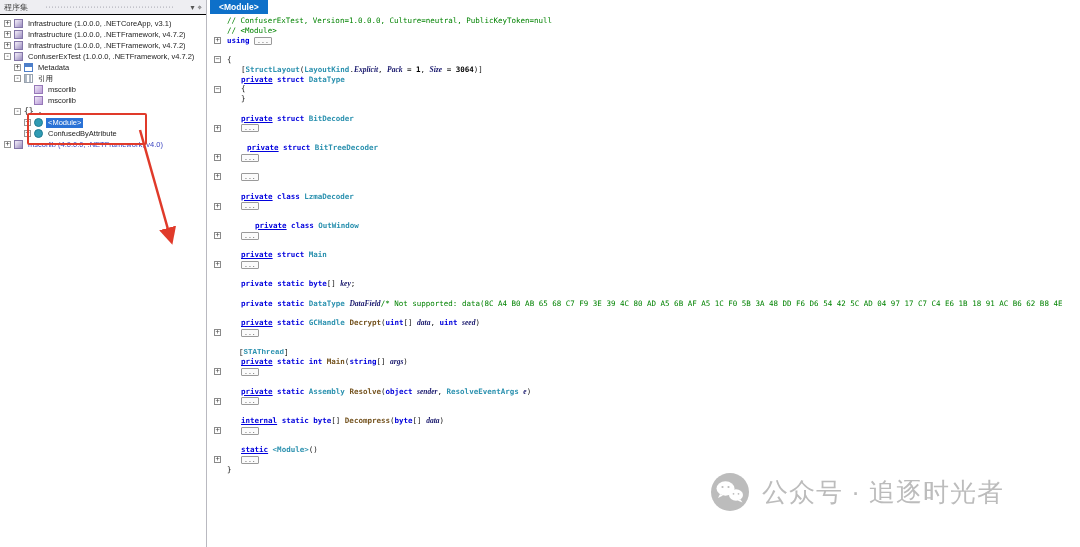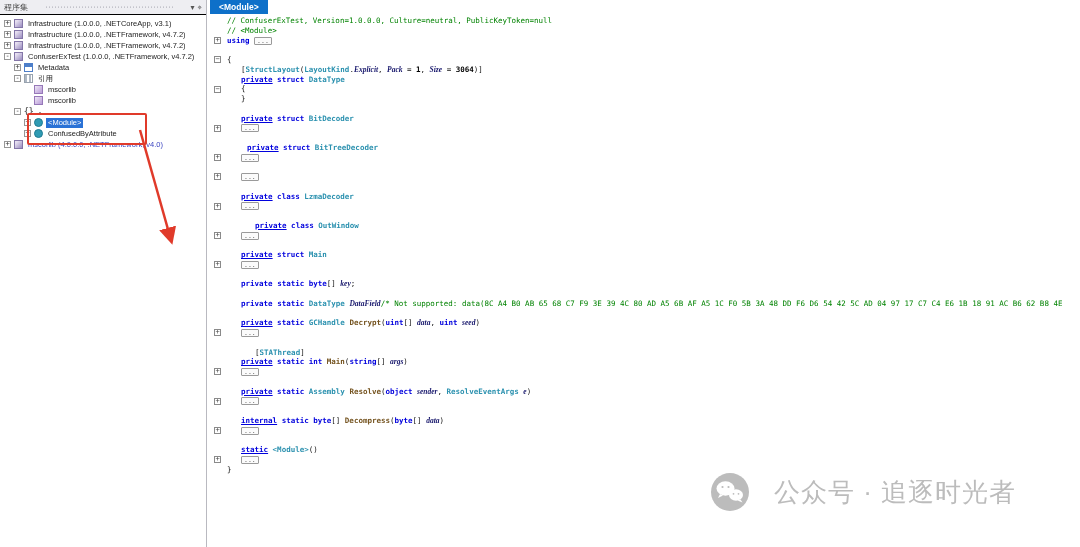--- a/index.html
+++ b/index.html
@@ -57,21 +57,21 @@
   .tok-ty{color:#2b91af;font-weight:bold;}
   .tok-tyb{color:#2b91af;font-weight:bold;}
   .tok-me{color:#74531f;font-weight:bold;}
   .tok-it{color:#16166b;font-style:italic;font-weight:bold;font-family:Liberation Serif, serif;}
   .tok-nu{color:#000;font-weight:bold;}
   .tok-pl{color:#111;}
   .cbox{border:1px solid #9a9a9a;background:#fbfbfb;color:#666;font-size:6.5px;line-height:6px;
         padding:0 2px;border-radius:1px;display:inline-block;vertical-align:middle;}
 
   
-  .watermark{position:absolute;left:710px;top:472px;display:flex;align-items:center;gap:24px;}
+  .watermark{position:absolute;left:710px;top:472px;display:flex;align-items:center;gap:12px;}
   .wm-text{font-size:26px;color:#bcbcbc;letter-spacing:1px;white-space:nowrap;}
 </style>
 </head>
 <body>
 
 <div class="left-panel">
   <div class="lp-header">
     <span class="lp-title">程序集</span>
     <span class="lp-dots"></span>
     <span class="lp-hicon-slot" style="display:flex;gap:3px;">
@@ -185,21 +185,21 @@
       <div class="code-line"><span class="fold-cell"></span><span class="line-body" style="margin-left: 14px;"><span class="tok-kw tok-u">private</span><span class="tok-kw"> struct </span><span class="tok-tyb">Main</span></span></div>
       <div class="code-line"><span class="fold-cell"><span class="fold-box">+</span></span><span class="line-body" style="margin-left: 14px;"><span class="cbox">...</span></span></div>
       <div class="code-line"><span class="fold-cell"></span><span class="line-body" style="margin-left: 0px;"></span></div>
       <div class="code-line"><span class="fold-cell"></span><span class="line-body" style="margin-left: 14px;"><span class="tok-kw">private </span><span class="tok-kw">static </span><span class="tok-kw">byte</span><span class="tok-pl">[] </span><span class="tok-it">key</span><span class="tok-pl">;</span></span></div>
       <div class="code-line"><span class="fold-cell"></span><span class="line-body" style="margin-left: 0px;"></span></div>
       <div class="code-line"><span class="fold-cell"></span><span class="line-body" style="margin-left: 14px;"><span class="tok-kw">private </span><span class="tok-kw">static </span><span class="tok-ty">DataType </span><span class="tok-it">DataField</span><span class="tok-cm">/* Not supported: data(8C A4 B0 AB 65 68 C7 F9 3E 39 4C 80 AD A5 6B AF A5 1C F0 5B 3A 48 DD F6 D6 54 42 5C AD 04 97 17 C7 C4 E6 1B 18 91 AC B6 62 B8 4E</span></span></div>
       <div class="code-line"><span class="fold-cell"></span><span class="line-body" style="margin-left: 0px;"></span></div>
       <div class="code-line"><span class="fold-cell"></span><span class="line-body" style="margin-left: 14px;"><span class="tok-kw tok-u">private</span><span class="tok-kw"> static </span><span class="tok-ty">GCHandle </span><span class="tok-me">Decrypt</span><span class="tok-pl">(</span><span class="tok-kw">uint</span><span class="tok-pl">[] </span><span class="tok-it">data</span><span class="tok-pl">, </span><span class="tok-kw">uint </span><span class="tok-it">seed</span><span class="tok-pl">)</span></span></div>
       <div class="code-line"><span class="fold-cell"><span class="fold-box">+</span></span><span class="line-body" style="margin-left: 14px;"><span class="cbox">...</span></span></div>
       <div class="code-line"><span class="fold-cell"></span><span class="line-body" style="margin-left: 0px;"></span></div>
-      <div class="code-line"><span class="fold-cell"></span><span class="line-body" style="margin-left: 28px;"><span class="tok-pl">[</span><span class="tok-ty">STAThread</span><span class="tok-pl">]</span></span></div>
+      <div class="code-line"><span class="fold-cell"></span><span class="line-body" style="margin-left: 12px; font-family: Liberation Mono, monospace;"><span class="tok-pl">[</span><span class="tok-ty">STAThread</span><span class="tok-pl">]</span></span></div>
       <div class="code-line"><span class="fold-cell"></span><span class="line-body" style="margin-left: 14px;"><span class="tok-kw tok-u">private</span><span class="tok-kw"> static </span><span class="tok-kw">int </span><span class="tok-me">Main</span><span class="tok-pl">(</span><span class="tok-kw">string</span><span class="tok-pl">[] </span><span class="tok-it">args</span><span class="tok-pl">)</span></span></div>
       <div class="code-line"><span class="fold-cell"><span class="fold-box">+</span></span><span class="line-body" style="margin-left: 14px;"><span class="cbox">...</span></span></div>
       <div class="code-line"><span class="fold-cell"></span><span class="line-body" style="margin-left: 0px;"></span></div>
       <div class="code-line"><span class="fold-cell"></span><span class="line-body" style="margin-left: 14px;"><span class="tok-kw tok-u">private</span><span class="tok-kw"> static </span><span class="tok-ty">Assembly </span><span class="tok-me">Resolve</span><span class="tok-pl">(</span><span class="tok-kw">object </span><span class="tok-it">sender</span><span class="tok-pl">, </span><span class="tok-ty">ResolveEventArgs </span><span class="tok-it">e</span><span class="tok-pl">)</span></span></div>
       <div class="code-line"><span class="fold-cell"><span class="fold-box">+</span></span><span class="line-body" style="margin-left: 14px;"><span class="cbox">...</span></span></div>
       <div class="code-line"><span class="fold-cell"></span><span class="line-body" style="margin-left: 0px;"></span></div>
       <div class="code-line"><span class="fold-cell"></span><span class="line-body" style="margin-left: 14px;"><span class="tok-kw tok-u">internal</span><span class="tok-kw"> static </span><span class="tok-kw">byte</span><span class="tok-pl">[] </span><span class="tok-me">Decompress</span><span class="tok-pl">(</span><span class="tok-kw">byte</span><span class="tok-pl">[] </span><span class="tok-it">data</span><span class="tok-pl">)</span></span></div>
       <div class="code-line"><span class="fold-cell"><span class="fold-box">+</span></span><span class="line-body" style="margin-left: 14px;"><span class="cbox">...</span></span></div>
       <div class="code-line"><span class="fold-cell"></span><span class="line-body" style="margin-left: 0px;"></span></div>
       <div class="code-line"><span class="fold-cell"></span><span class="line-body" style="margin-left: 14px;"><span class="tok-kw tok-u">static</span><span class="tok-pl"> </span><span class="tok-ty">&lt;Module&gt;</span><span class="tok-pl">()</span></span></div>

